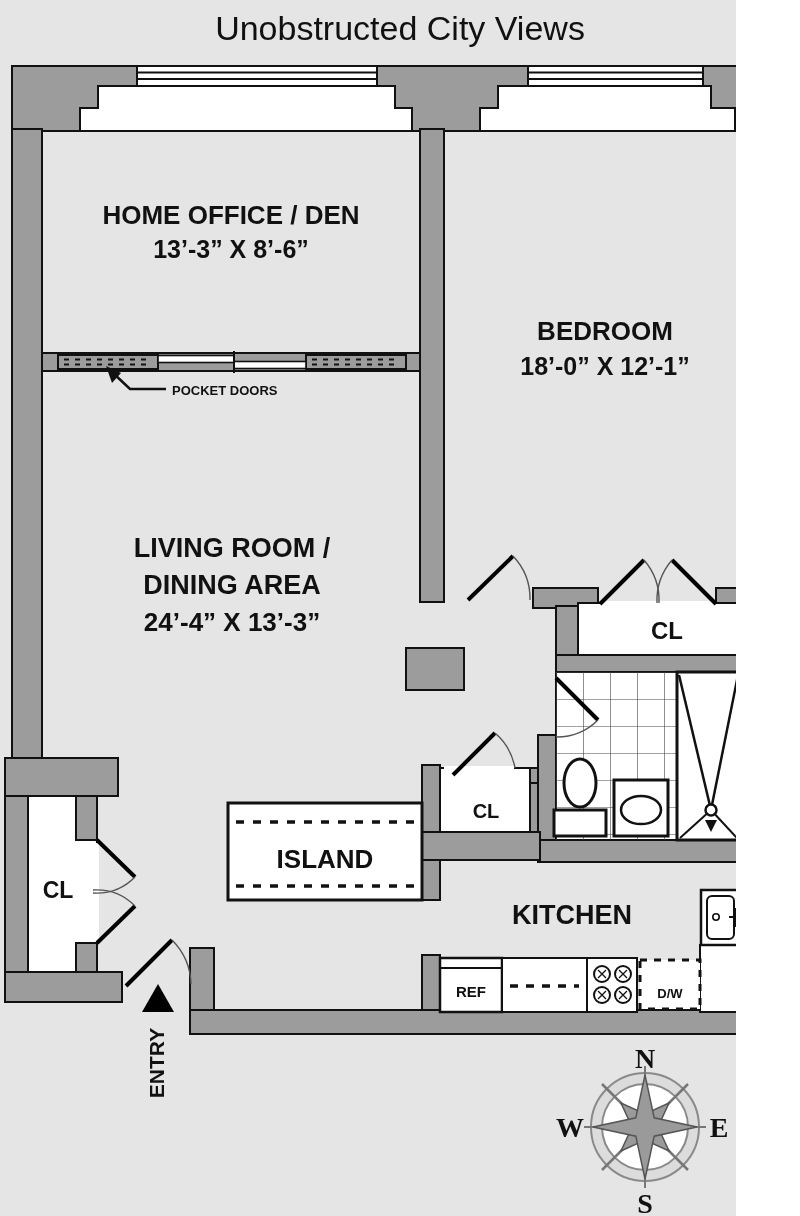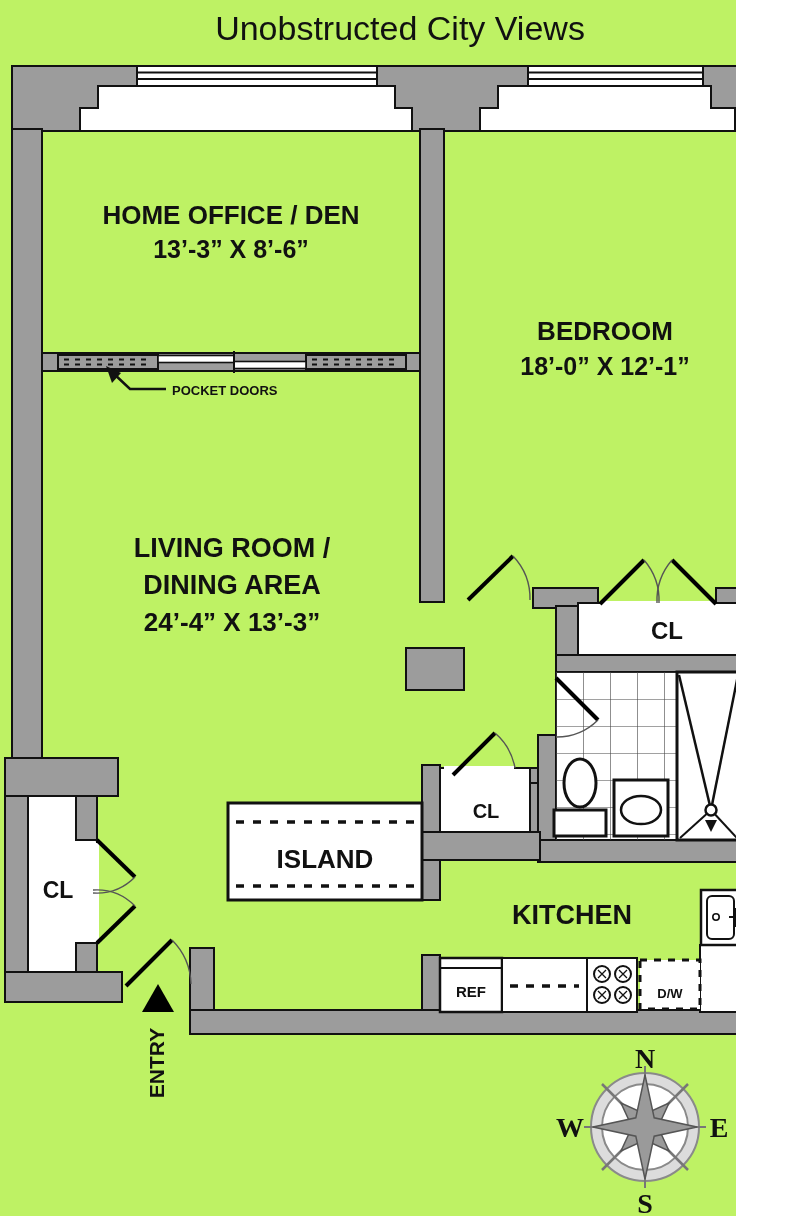--- a/index.html
+++ b/index.html
@@ -1,16 +1,16 @@
 <!DOCTYPE html>
 <html><head>
 <meta charset="utf-8">
 <style>
   html,body{margin:0;padding:0;background:#ffffff;}
-  .stage{position:relative;width:736px;height:1216px;background:#bef264;overflow:hidden;}
+  .stage{position:relative;width:736px;height:1216px;background:#e5e5e5;overflow:hidden;}
   svg{display:block;}
   text{fill:#111;}
   .lbl{font-family:"Liberation Sans","DejaVu Sans",sans-serif;font-weight:bold;}
   .ttl{font-family:"Liberation Sans","DejaVu Sans",sans-serif;font-weight:normal;}
   .cmp{font-family:"Liberation Serif","DejaVu Serif",serif;font-weight:bold;}
 </style>
 </head>
 <body>
 
 <div class="stage">

